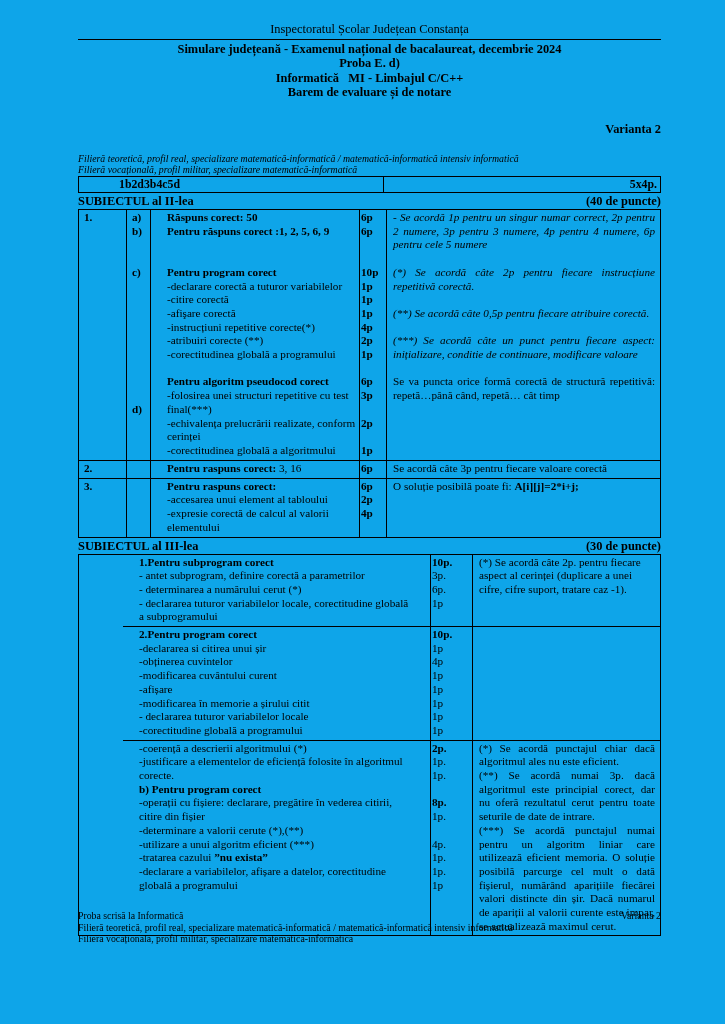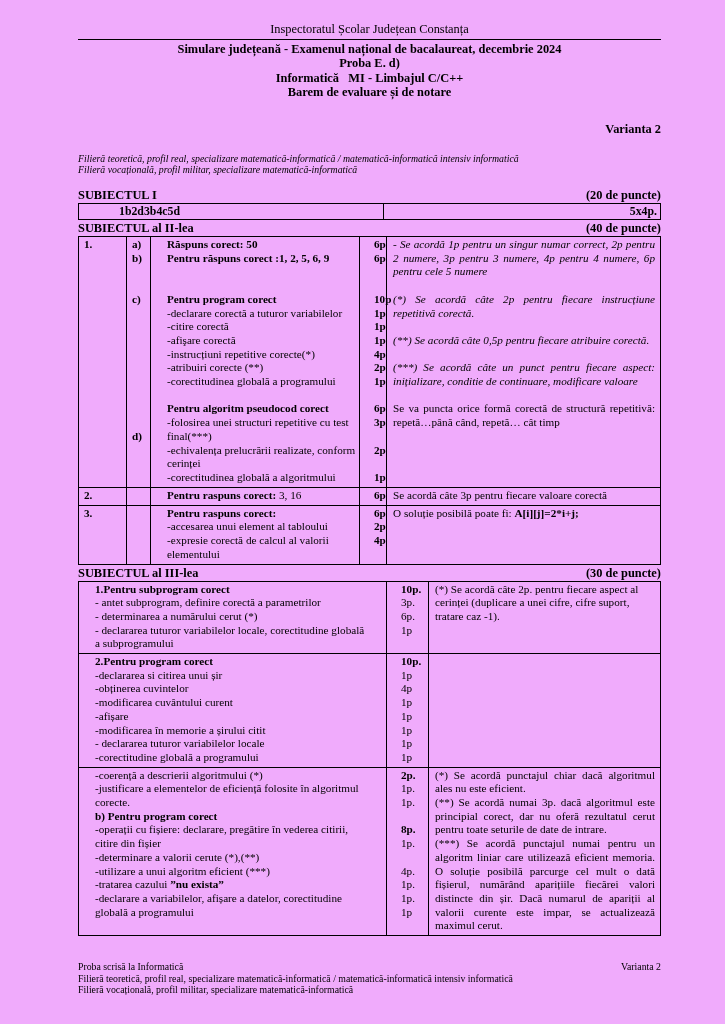--- a/index.html
+++ b/index.html
@@ -1,16 +1,16 @@
 <!DOCTYPE html>
 <html><head>
 <meta charset="utf-8">
 <style>
   html,body{margin:0;padding:0;background:#fff;}
-  .page{position:relative;width:725px;height:1024px;background:#f0abfc;color:#000;
+  .page{position:relative;width:725px;height:1024px;background:#0ea5e9;color:#000;
         font-family:"Liberation Serif","DejaVu Serif",serif;overflow:hidden;}
   .content{position:absolute;left:78px;top:22px;width:583px;}
   .b{font-weight:bold;}
   .inst{font-size:12.4px;line-height:15px;text-align:center;}
   .rule{border:none;border-top:1.4px solid #000;margin:2px 0 2px 0;}
   .title-line{font-size:12.4px;line-height:14.4px;font-weight:bold;text-align:center;}
   .variant{font-size:12.4px;font-weight:bold;text-align:right;margin-top:22px;}
   .filiera{font-size:9.8px;line-height:11.4px;font-style:italic;margin-top:16px;}
   .filiera div{white-space:nowrap;}
   .subj-head{display:flex;justify-content:space-between;font-weight:bold;font-size:12.4px;line-height:14px;}
@@ -20,35 +20,35 @@
   
   .s1-row{display:grid;grid-template-columns:305px 1fr;border:1.3px solid #000;
           font-weight:bold;font-size:11.8px;line-height:14.6px;margin-top:1px;}
   .s1-left{border-right:1px solid #000;padding-left:40px;}
   .answers{display:flex;justify-content:flex-start;width:235px;}
   .s1-score{text-align:right;padding-right:3px;}
   
   .tbl{border:1.3px solid #000;font-size:11.2px;line-height:13.7px;margin-top:1px;}
   .trow{display:grid;}
   .s2 .trow{grid-template-columns:47px 24px 209px 27px 1fr;}
-  .s3 .trow{grid-template-columns:307px 42px 1fr;}
+  .s3 .trow{grid-template-columns:307px 42px 1fr;margin-left:44px;}
   .trow + .trow{border-top:1px solid #000;}
   .c{padding:1px 3px 2px 3px;min-height:14px;}
   .c + .c{border-left:1px solid #000;}
   .c .ln{white-space:nowrap;min-height:13.7px;}
   .num{padding-left:5px;}
   .sub{padding-left:5px;}
   .desc{padding-left:16px;padding-right:3px;}
-  .pts{padding-left:14px;}
+  .pts{padding-left:1px;}
   .note{padding-left:6px;padding-right:5px;}
   .note .para{margin:0;}
   .note.gap .para:not(:last-child){margin-bottom:13.7px;font-style:italic;}
   .note.just .para{text-align:justify;}
   
-  .footer{position:absolute;left:78px;top:961px;width:583px;font-size:9.8px;line-height:11.6px;}
+  .footer{position:absolute;left:78px;top:910px;width:583px;font-size:9.8px;line-height:11.6px;}
   .f1{display:flex;justify-content:space-between;}
 </style>
 </head>
 <body>
 
 <div class="page">
   <div class="content">
 
     <div class="inst">Inspectoratul Școlar Județean Constanța</div>
     <hr class="rule">
@@ -58,24 +58,20 @@
     <div class="title-line">Informatică &nbsp; MI - Limbajul C/C++</div>
     <div class="title-line">Barem de evaluare și de notare</div>
 
     <div class="variant">Varianta 2</div>
 
     <div class="filiera">
       <div>Filieră teoretică, profil real, specializare matematică-informatică / matematică-informatică intensiv informatică</div>
       <div>Filieră vocațională, profil militar, specializare matematică-informatică</div>
     </div>
 
-    <div class="subj-head sh1">
-      <span>SUBIECTUL I</span>
-      <span>(20 de puncte)</span>
-    </div>
 
     <div class="s1-row">
       <div class="s1-left">
         <div class="answers">
           <span>1b</span>
           <span>2d</span>
           <span>3b</span>
           <span>4c</span>
           <span>5d</span>
         </div>

